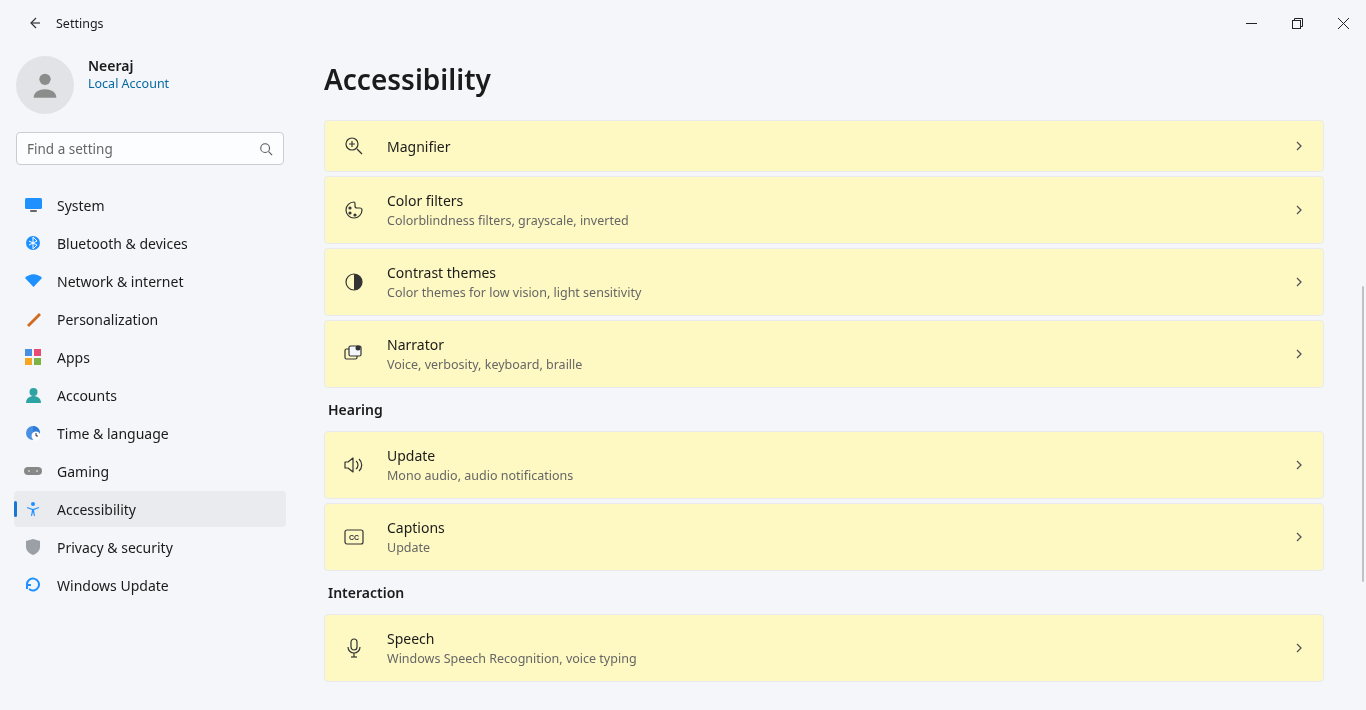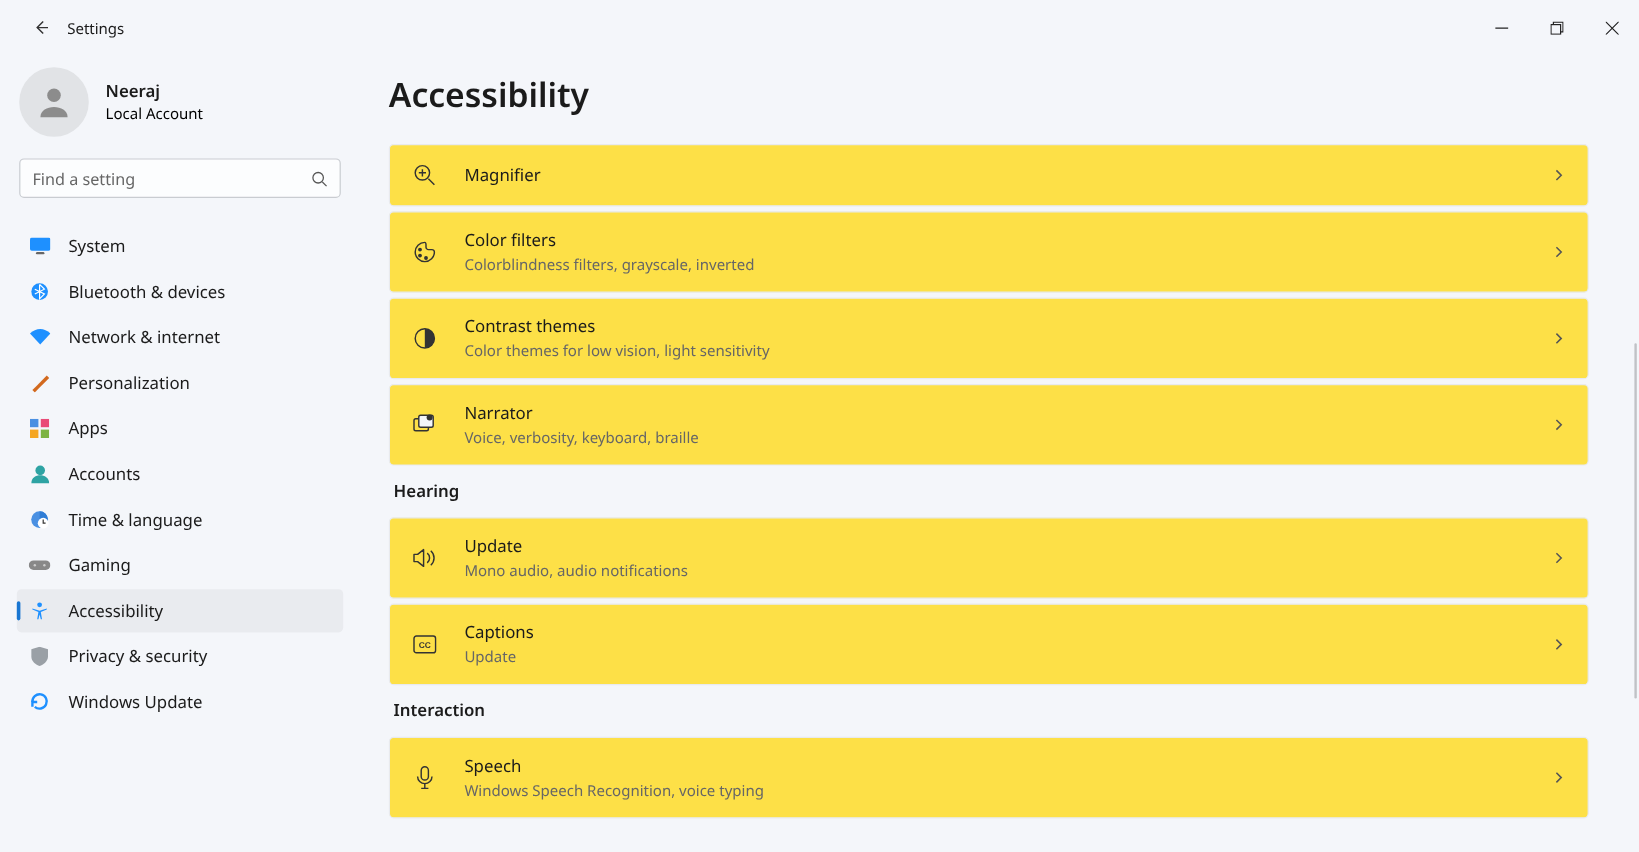--- a/index.html
+++ b/index.html
@@ -23,29 +23,29 @@
   .win-controls { margin-left: auto; display: flex; }
   .win-btn {
     width: 46px; height: 32px; display: flex; align-items: center; justify-content: center;
   }
 
   
   .layout { display: flex; height: calc(100% - 46px); }
 
   
   .sidebar { width: 300px; padding: 10px 0 0 0; }
-  .profile { display: flex; align-items: center; padding: 0 16px 18px 16px; }
+  .profile { display: flex; align-items: flex-start; padding: 0 16px 18px 16px; }
   .avatar {
     width: 58px; height: 58px; border-radius: 50%; background: #e1e3e6;
     display: flex; align-items: center; justify-content: center;
   }
   .avatar svg { width: 34px; height: 34px; fill: #8c8c8c; }
   .profile-text { margin-left: 14px; }
   .profile-name { font-size: 14px; font-weight: 600; }
-  .profile-sub { font-size: 12.5px; color: #000000; }
+  .profile-sub { font-size: 12.5px; color: #0369a1; }
 
   .search-wrap { padding: 0 16px 20px 16px; }
   .search-box {
     display: flex; align-items: center;
     background: #fcfdfe; border: 1px solid #c9ccd1; height: 33px; border-radius: 4px;
     padding: 0 10px;
   }
   .search-box input {
     border: none; outline: none; background: transparent; flex: 1;
     font-size: 13.5px; color: #404040;
@@ -68,21 +68,21 @@
     width: 18px; height: 18px; margin-right: 15px;
     display: inline-flex; align-items: center; justify-content: center;
     font-size: 14px;
   }
 
   
   .main { flex: 1; padding: 14px 42px 0 24px; overflow-y: auto; height: 100%; }
   .page-title { font-size: 28px; font-weight: 600; margin-bottom: 22px; }
 
   .card {
-    background: #fde047; border: 1px solid #e8eaee; border-radius: 4px;
+    background: #fef9c3; border: 1px solid #e8eaee; border-radius: 4px;
     display: flex; align-items: center; padding: 14px 18px 14px 18px;
     margin-bottom: 4px;
   }
   .card-icon {
     width: 22px; height: 22px; margin-right: 22px;
     display: inline-flex; align-items: center; justify-content: center;
     color: #444;
   }
   .card-text { flex: 1; }
   .card-title { font-size: 14px; }

